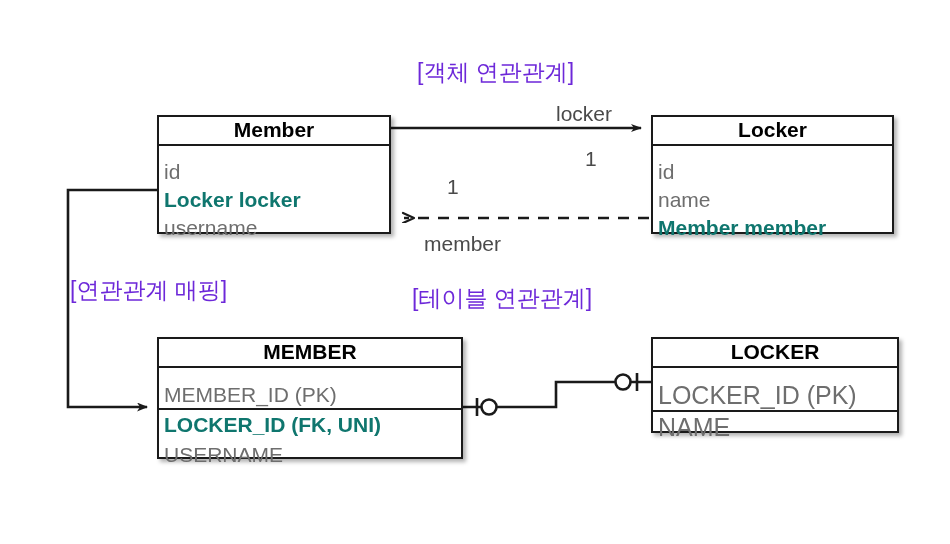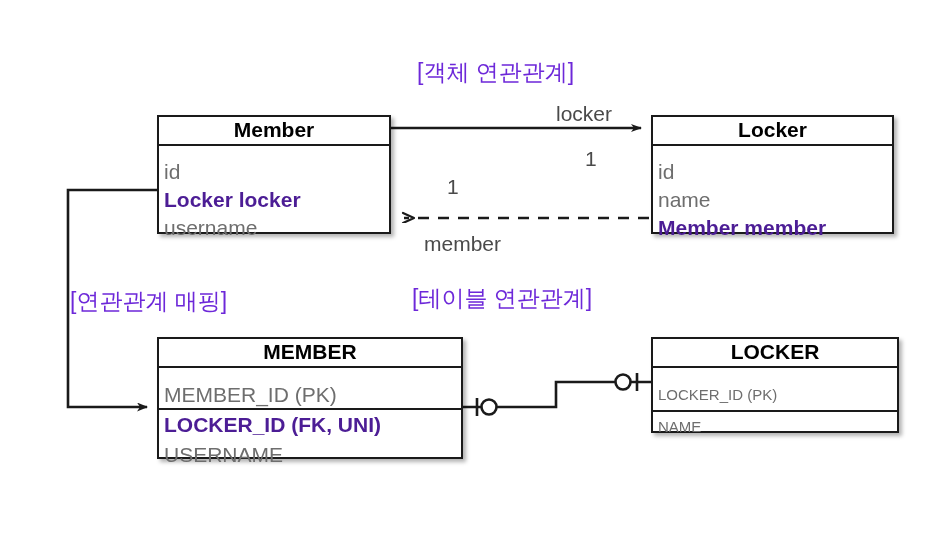--- a/index.html
+++ b/index.html
@@ -45,21 +45,21 @@
   }
   .box .row {
     box-sizing: border-box;
     white-space: nowrap;
     color: #6e6e6e;
     padding-left: 5px;
     overflow: hidden;
   }
   .box .row.bold {
     font-weight: bold;
-    color: #4c1d95;
+    color: #0f766e;
   }
   .box .row.sep {
     border-bottom: 2.5px solid #1a1a1a;
   }
 
   
   #member-entity {
     left: 157px; top: 115px; width: 234px; height: 119px;
   }
   #member-entity .title { height: 29px; line-height: 26px; font-size: 21px; }
@@ -76,38 +76,38 @@
   #member-table {
     left: 157px; top: 337px; width: 306px; height: 122px;
   }
   #member-table .title { height: 29px; line-height: 26px; font-size: 21px; }
   #member-table .row { height: 30px; line-height: 29px; font-size: 21px; }
 
   #locker-table {
     left: 651px; top: 337px; width: 248px; height: 96px;
   }
   #locker-table .title { height: 29px; line-height: 26px; font-size: 21px; }
-  #locker-table .row { height: 32px; line-height: 30px; font-size: 15px; }
+  #locker-table .row { height: 32px; line-height: 30px; font-size: 25px; }
 
   
   .caption {
     position: absolute;
     color: #6d28d9;
     white-space: nowrap;
     font-size: 23px;
   }
   .edge-label {
     position: absolute;
     color: #4a4a4a;
     white-space: nowrap;
     font-size: 21px;
   }
 
   #cap-object   { left: 417px; top: 57px;  }
-  #cap-mapping  { left: 70px;  top: 286px; }
+  #cap-mapping  { left: 70px;  top: 275px; }
   #cap-table    { left: 412px; top: 283px; }
 
   #lbl-locker   { left: 556px; top: 102px; }
   #lbl-one-top  { left: 585px; top: 147px; }
   #lbl-one-bot  { left: 447px; top: 175px; }
   #lbl-member   { left: 424px; top: 232px; }
 
   
   #wires {
     position: absolute;

